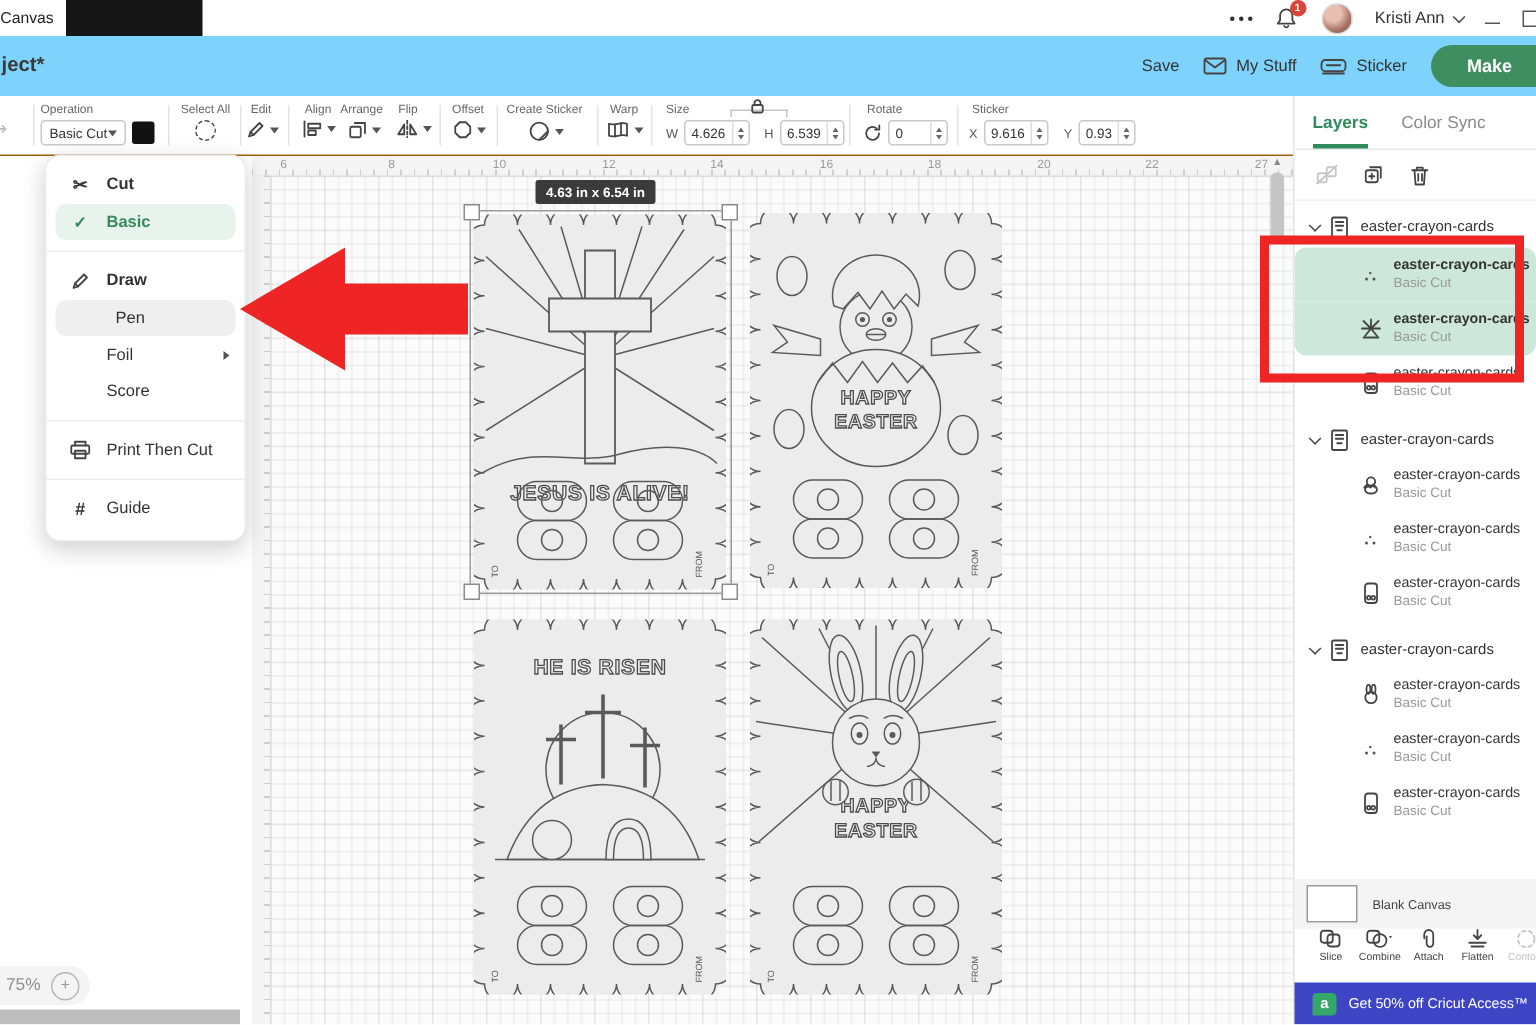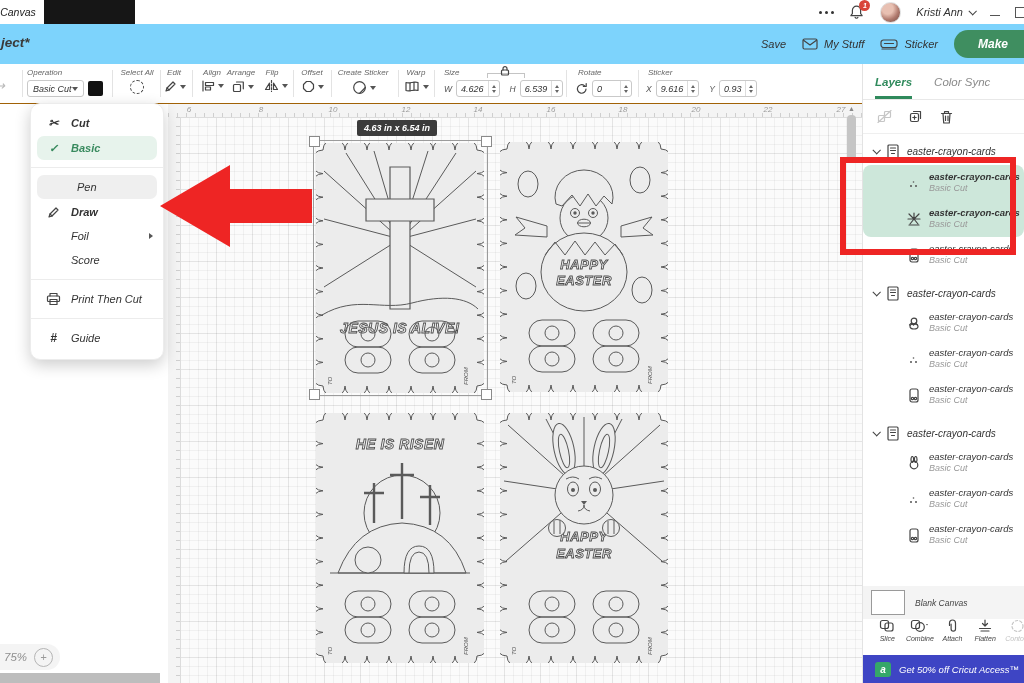--- a/index.html
+++ b/index.html
@@ -1,17 +1,17 @@
 <!DOCTYPE html>
 <html><head>
 <meta charset="utf-8">
 <style>
   html,body{margin:0;padding:0;background:#fff;}
   #app{position:relative;width:1024px;height:683px;overflow:hidden;background:#fff;
-       font-family:"Liberation Sans",sans-serif;font-style:italic;-webkit-font-smoothing:antialiased;}
+       font-family:"Liberation Sans",sans-serif;-webkit-font-smoothing:antialiased;}
   
   .topbar{position:absolute;left:0;top:0;right:0;height:24px;background:#fff;}
   .topbar-black{position:absolute;left:42px;top:0;width:93px;height:24px;background:#161616;}
   .canvas-tab{position:absolute;left:-8px;top:0;width:52px;height:24px;background:#fff;
       display:flex;align-items:center;justify-content:center;font-size:10.5px;color:#222;}
   .topbar-right{position:absolute;right:0;top:0;height:24px;display:flex;align-items:center;gap:15px;padding-right:2px;}
   .dots{display:flex;gap:3px;align-items:center;}
   .dots i{width:3px;height:3px;border-radius:50%;background:#333;}
   .bell-wrap{position:relative;width:16px;height:16px;}
   .badge{position:absolute;top:-4px;right:-5px;min-width:11px;height:11px;border-radius:6px;background:#d9453a;
@@ -497,31 +497,31 @@
   <div class="op-menu">
     <div class="op-item op-bold">
       <span class="ic">✂</span>
       <span>Cut</span>
       </div>
     <div class="op-item op-pill op-basic">
       <span class="ic">✓</span>
       <span>Basic</span>
       </div>
     <div class="op-div"></div>
-    <div class="op-item op-pill op-pen op-sub">
-      <span>Pen</span>
-      </div>
     <div class="op-item op-bold">
       <span class="ic">
         <svg width="13" height="13" class="i">
             <path d="M2 11 L3 8 L9 2 L11 4 L5 10 Z"></path>
             <path d="M3 8 L5 10"></path>
           </svg>
         </span>
       <span>Draw</span>
+      </div>
+    <div class="op-item op-pill op-pen op-sub">
+      <span>Pen</span>
       </div>
     <div class="op-item op-sub">
       <span>Foil</span>
       <span class="sub-arrow"></span>
       </div>
     <div class="op-item op-sub">
       <span>Score</span>
       </div>
     <div class="op-div"></div>
     <div class="op-item">

